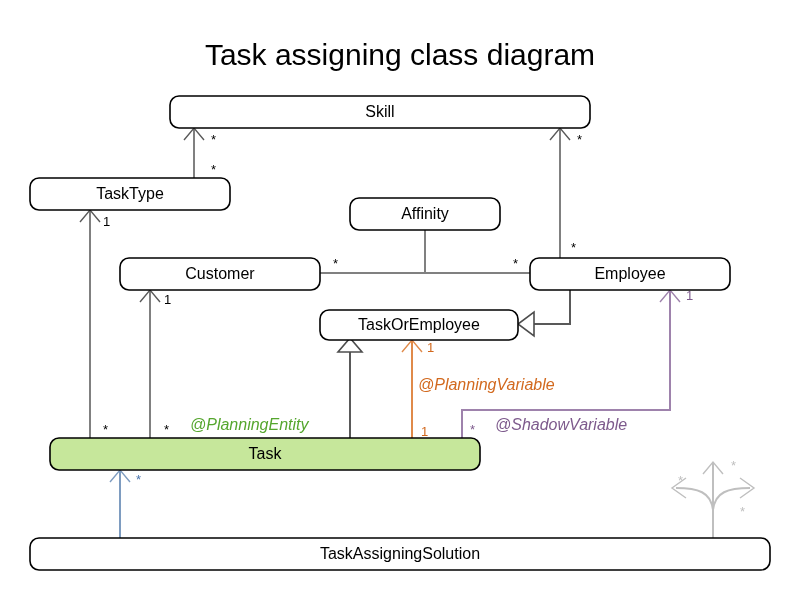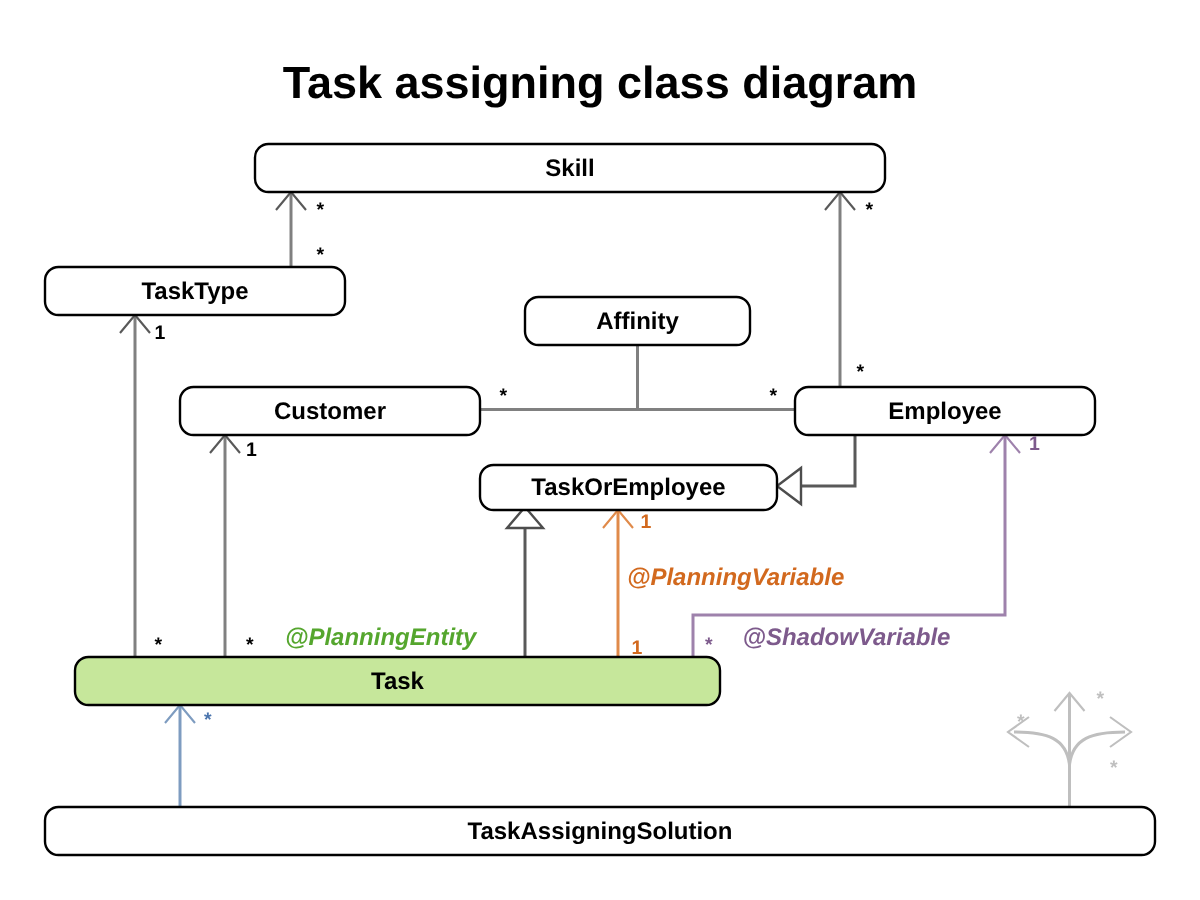--- a/index.html
+++ b/index.html
@@ -7,21 +7,20 @@
     padding: 0;
     background: #ffffff;
   }
   #canvas {
     position: relative;
     width: 800px;
     height: 600px;
     background: #ffffff;
     font-family: "Liberation Sans", sans-serif;
     overflow: hidden;
-    font-weight: bold;
   }
   #diagram-svg {
     position: absolute;
     left: 0;
     top: 0;
     width: 800px;
     height: 600px;
   }
   .title-text {
     font-size: 30px;

